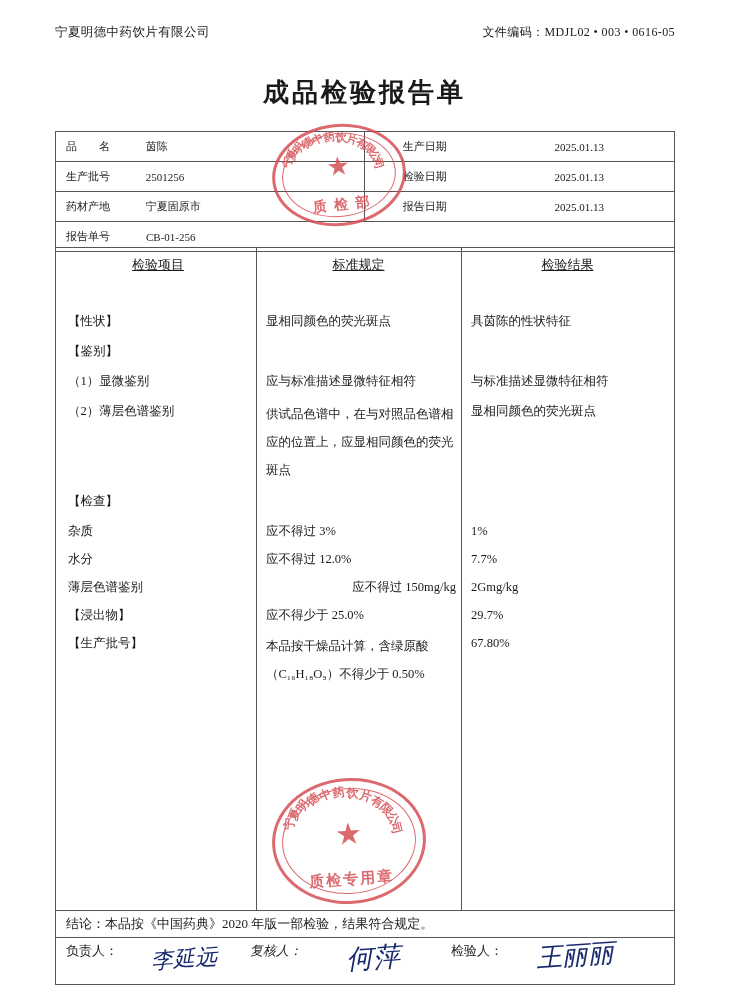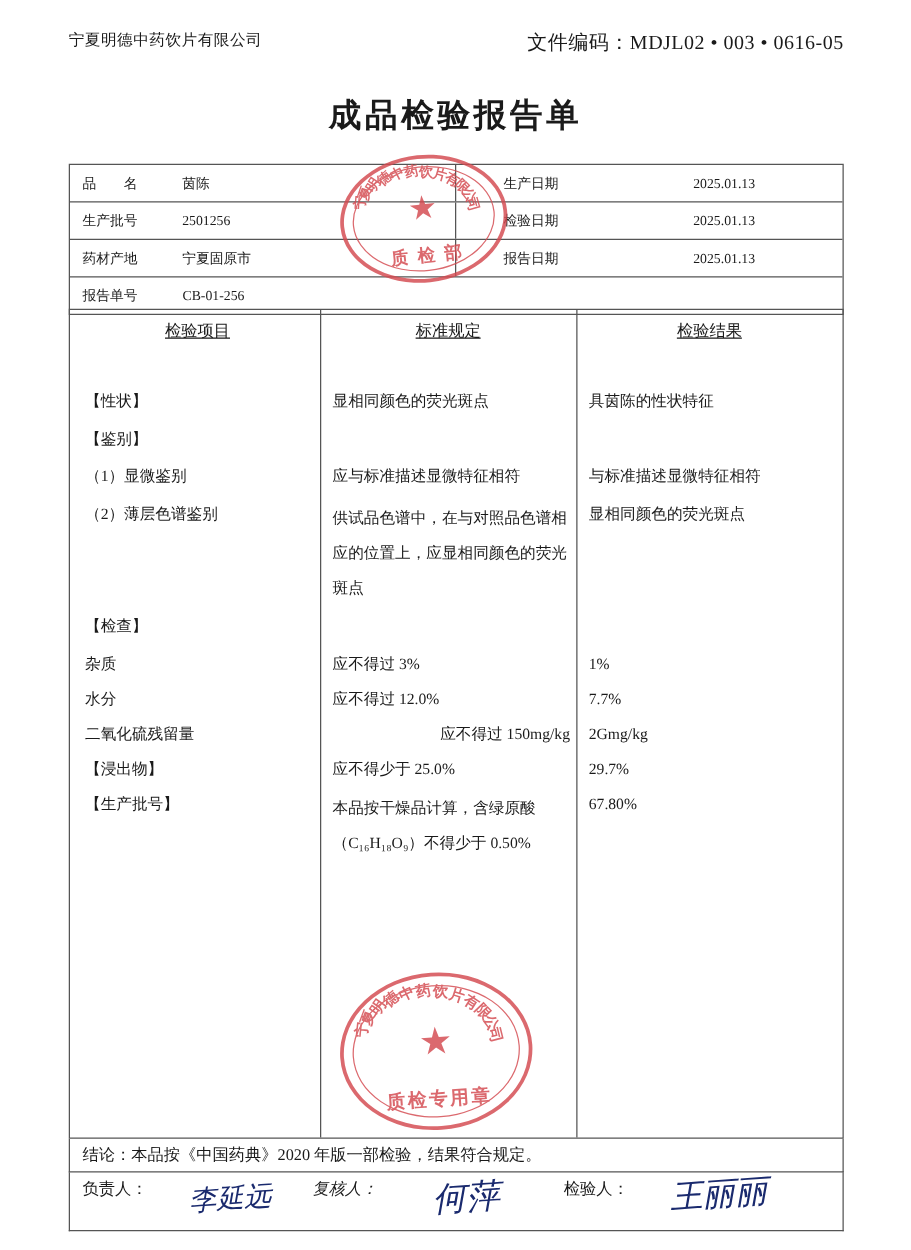--- a/index.html
+++ b/index.html
@@ -21,26 +21,26 @@
     width: 729px; height: 1000px;
   }
 
   
   .header {
     position: absolute;
     left: 55px; top: 24px;
     width: 620px;
     display: flex;
     justify-content: space-between;
-    align-items: flex-start;
+    align-items: center;
     font-size: 12.5px;
     letter-spacing: 0.4px;
   }
   .header .company { font-size: 12.5px; }
-  .header .docno { font-size: 16px; }
+  .header .docno { font-size: 12px; }
 
   .title {
     position: absolute;
     left: 0; top: 75px;
     width: 729px;
     text-align: center;
     font-size: 26px;
     font-weight: bold;
     letter-spacing: 3px;
     font-family: "Liberation Serif", "DejaVu Serif", serif;
@@ -293,21 +293,21 @@
     <div class="bitem col-a" style="top:242px;">【检查】</div>
 
     <div class="bitem col-a" style="top:272px;">杂质</div>
     <div class="bitem col-b" style="top:272px;">应不得过 3%</div>
     <div class="bitem col-c" style="top:272px;">1%</div>
 
     <div class="bitem col-a" style="top:300px;">水分</div>
     <div class="bitem col-b" style="top:300px;">应不得过 12.0%</div>
     <div class="bitem col-c" style="top:300px;">7.7%</div>
 
-    <div class="bitem col-a" style="top:328px;">二氧化硫残留量</div>
+    <div class="bitem col-a" style="top:328px;">薄层色谱鉴别</div>
     <div class="bitem col-b" style="top:328px;text-align:right;">应不得过 150mg/kg</div>
     <div class="bitem col-c" style="top:328px;">2Gmg/kg</div>
 
     <div class="bitem col-a" style="top:356px;">【浸出物】</div>
     <div class="bitem col-b" style="top:356px;">应不得少于 25.0%</div>
     <div class="bitem col-c" style="top:356px;">29.7%</div>
 
     <div class="bitem col-a" style="top:384px;">【生产批号】</div>
     <div class="bitem col-b" style="top:384px; line-height:28px;">本品按干燥品计算，含绿原酸（C₁₆H₁₈O₉）不得少于 0.50%</div>
     <div class="bitem col-c" style="top:384px;">67.80%</div>

